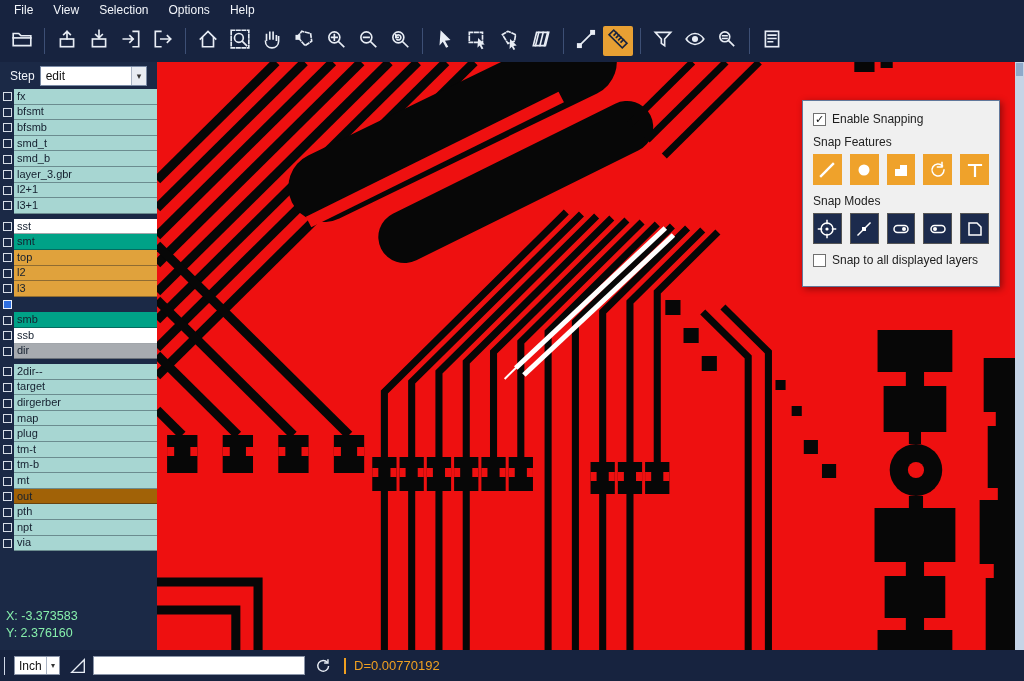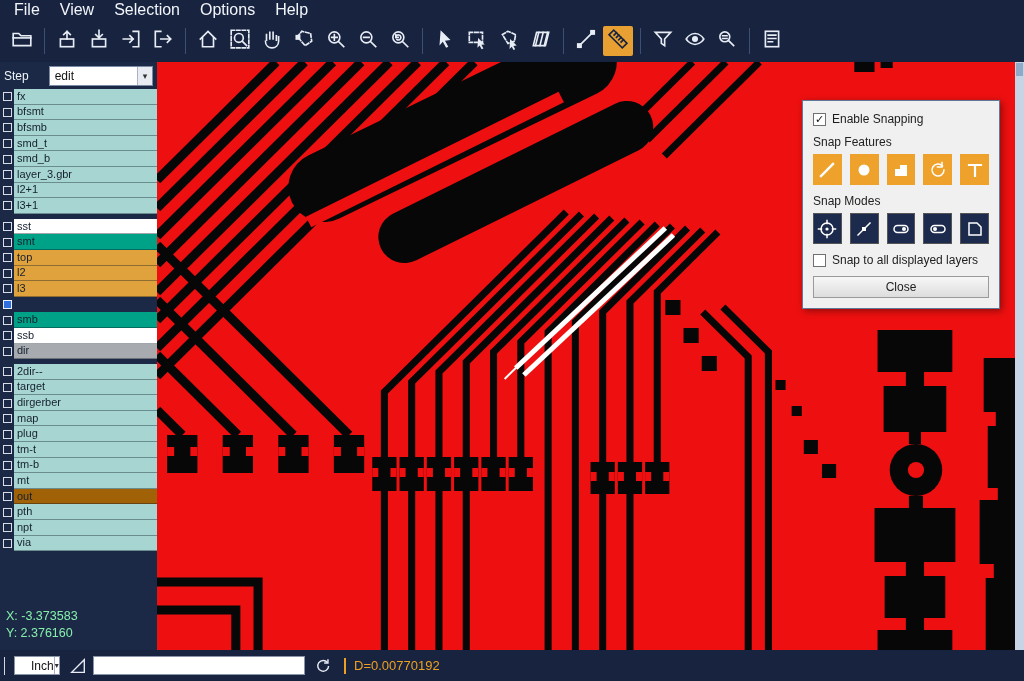--- a/index.html
+++ b/index.html
@@ -2,35 +2,35 @@
 <html><head>
 <meta charset="utf-8">
 <style>
   * { margin:0; padding:0; box-sizing:border-box; }
   html,body { width:1024px; height:681px; overflow:hidden; }
   body { font-family:"Liberation Sans", sans-serif; background:#17233F; }
   #app { position:relative; width:1024px; height:681px; background:#17233F; overflow:hidden; }
 
   
   .menubar { height:20px; display:flex; align-items:center; padding-left:4px; background:#17233F; }
-  .menu-item { color:#F2F5FA; font-size:16px; padding:2px 10px; cursor:default; }
+  .menu-item { color:#F2F5FA; font-size:12px; padding:2px 10px; cursor:default; }
 
   
   .toolbar { height:42px; display:flex; align-items:center; padding-left:6px; background:#17233F; }
   .tb-btn { width:30px; height:30px; display:flex; align-items:center; justify-content:center;
             color:#E8EDF5; border-radius:2px; margin:0 1px; }
   .tb-btn.active { background:#E8A033; color:#17233F; }
   .tb-sep { width:1px; height:26px; background:#3D4F75; margin:0 6px; }
 
   
   .main { position:absolute; top:62px; left:0; width:1024px; height:588px; display:flex; }
 
   
   .sidebar { width:157px; background:#1B2946; display:flex; flex-direction:column; }
-  .step-row { height:27px; display:flex; align-items:center; gap:20px; padding:0 4px; }
+  .step-row { height:27px; display:flex; align-items:center; gap:5px; padding:0 10px; }
   .step-label { color:#F2F5FA; font-size:12px; }
   .combo { flex:1; height:20px; background:#fff; border:1px solid #7A8AA5; display:flex;
            align-items:center; font-size:12px; color:#111; padding-left:5px; }
   .combo .arrow { margin-left:auto; width:15px; height:100%; display:flex; align-items:center;
                   justify-content:center; border-left:1px solid #AAB4C4; color:#333; font-size:9px; background:#E8ECF2; }
   .layer-list { }
   .layer-row { height:15.6px; display:flex; align-items:stretch; }
   .chk-col { width:14px; display:flex; align-items:center; justify-content:center; background:#1B2946; }
   .chk { width:9px; height:9px; border:1px solid #D8DEE8; }
   .chk.on { background:#2F6FE0; border-color:#EAF0FA; }
@@ -66,21 +66,21 @@
   .sd-btn.mode { background:#1C2B4D; color:#fff; border:1px solid #555; }
   .sd-close-btn { width:100%; height:22px; background:linear-gradient(#F7F7F7,#DDDDDD);
                   border:1px solid #9A9A9A; font-size:12px; color:#222; display:flex;
                   align-items:center; justify-content:center; margin-top:8px; }
 
   
   .statusbar { position:absolute; left:0; bottom:0; width:1024px; height:31px; background:#17233F;
                display:flex; align-items:center; padding-left:4px; }
   .sb-sep { width:1px; height:18px; background:#D0D8E8; }
   .sb-combo { width:46px; height:19px; background:#fff; border:1px solid #8A94A8; display:flex;
-              align-items:center; font-size:12px; color:#111; padding-left:16px; margin-left:9px; }
+              align-items:center; font-size:12px; color:#111; padding-left:4px; margin-left:9px; }
   .sb-combo .arrow { margin-left:auto; width:13px; height:100%; display:flex; align-items:center;
                      justify-content:center; border-left:1px solid #AAB4C4; color:#333; font-size:8px; }
   .sb-icon { color:#E8EDF5; display:flex; align-items:center; justify-content:center; margin-left:9px; }
   .sb-input { width:212px; height:19px; background:#fff; border:1px solid #8A94A8; margin-left:6px;
               font-size:12px; padding:0 4px; font-family:"Liberation Sans",sans-serif; }
   .sb-orange-sep { width:2px; height:16px; background:#F0A020; margin-left:12px; }
   .sb-dist { color:#F0A020; font-size:13px; margin-left:8px; }
 </style>
 </head>
 <body>
@@ -697,21 +697,20 @@
           <div class="sd-btn mode">
             <svg width="20" height="20" viewBox="0 0 20 20" fill="none" stroke="currentColor" stroke-width="1.5" stroke-linecap="square">
               <path d="M4 16V4h8l4 4v8z"></path>
             </svg>
           </div>
         </div>
       <div class="sd-checkrow">
         <span class="sd-check" id="chk-all"></span>
         <span>Snap to all displayed layers</span>
       </div>
-      <div class="sd-close-btn">Close</div>
     </div>
   </div>
 
   <div class="statusbar">
     <div class="sb-sep"></div>
     <div class="sb-combo">
       <span>Inch</span>
       <span class="arrow">▾</span>
     </div>
     <span class="sb-icon">

